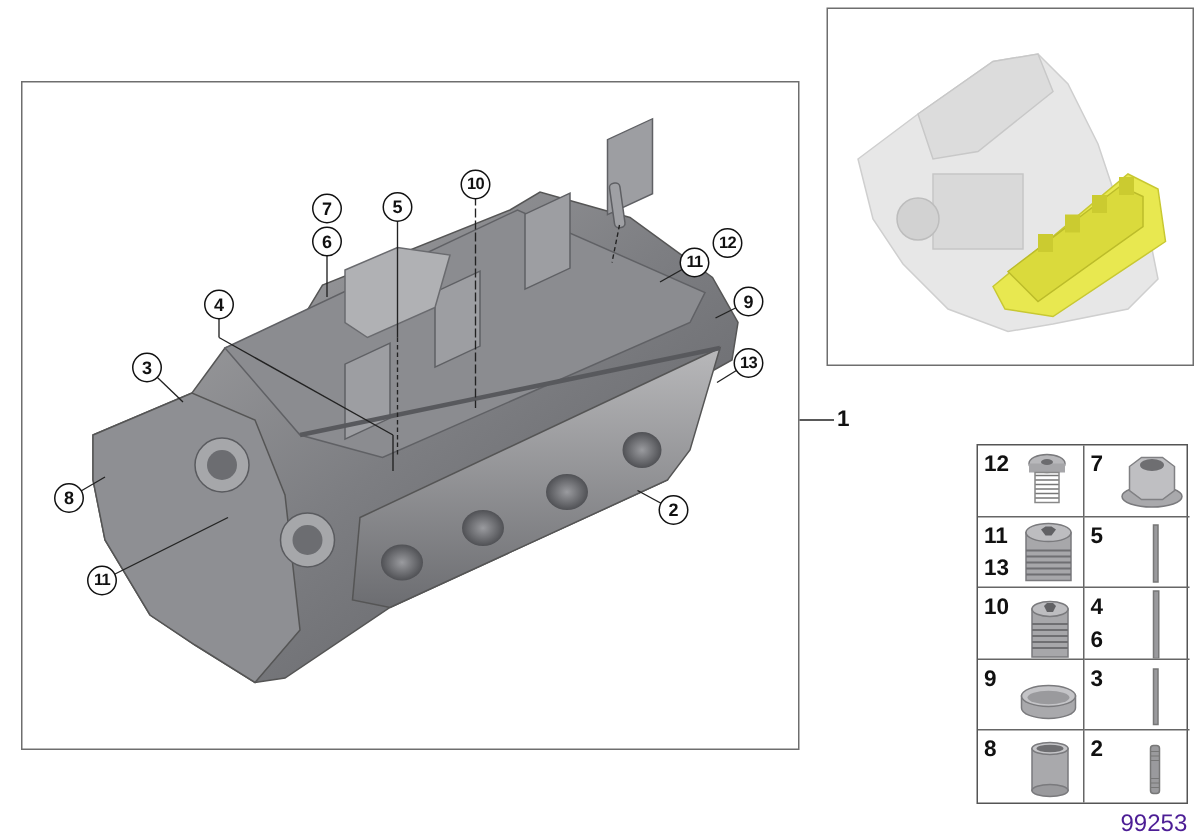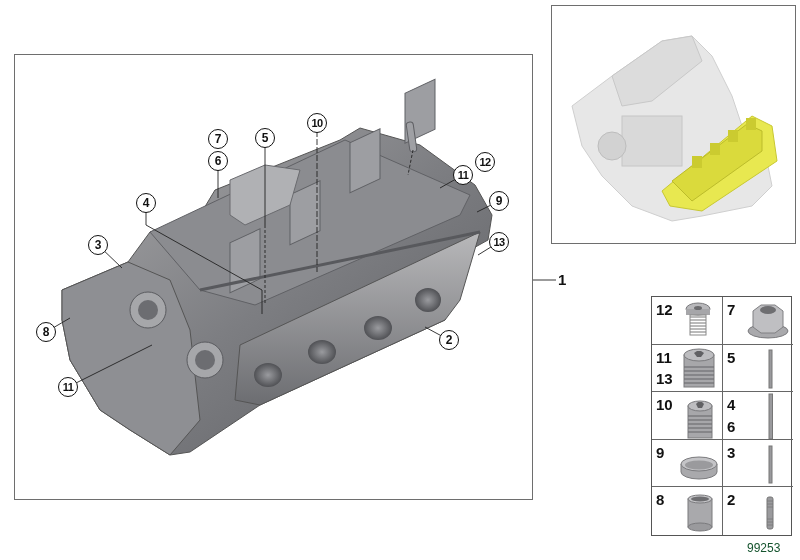--- a/index.html
+++ b/index.html
@@ -12,21 +12,21 @@
   .callout.two { font-size:11px; letter-spacing:-0.5px; }
   .main-label { position:absolute; font-weight:bold; font-size:15px; color:#111; }
   .legend { position:absolute; left:651px; top:296px; width:141px; height:240px; border:1.3px solid #555; box-sizing:border-box; display:grid; grid-template-columns:71px 70px; grid-template-rows:repeat(5, 1fr); }
   .cell { position:relative; border-right:1px solid #666; border-bottom:1px solid #666; box-sizing:border-box; overflow:hidden; }
   .cell:nth-child(2n) { border-right:none; }
   .cell:nth-last-child(-n+2) { border-bottom:none; }
   .num { position:absolute; left:4px; font-weight:bold; font-size:15px; color:#111; line-height:1; }
   .num.top { top:5px; }
   .num.bot { bottom:5px; }
   .part { position:absolute; }
-  .docnum { position:absolute; left:747px; top:541px; font-size:12px; color:#14532d; }
+  .docnum { position:absolute; left:747px; top:541px; font-size:16px; color:#4c1d95; }
 </style>
 </head>
 <body>
 
 <div id="main-frame" class="frame"></div>
 
 <svg width="800" height="560">
   <defs>
     <linearGradient id="metal" x1="0" y1="0" x2="1" y2="1">
       <stop offset="0" stop-color="#a9a9ab"></stop>

